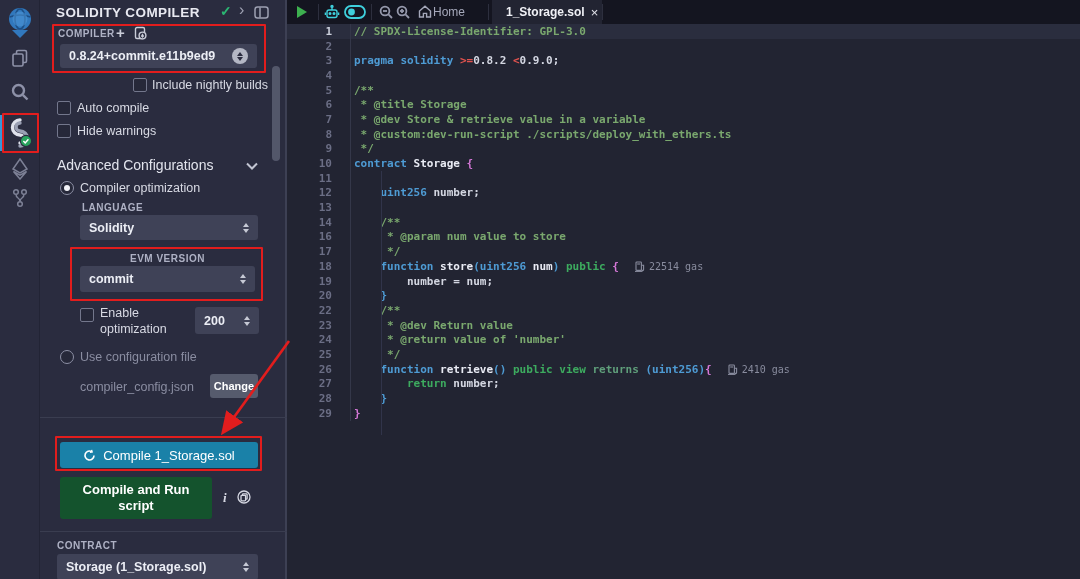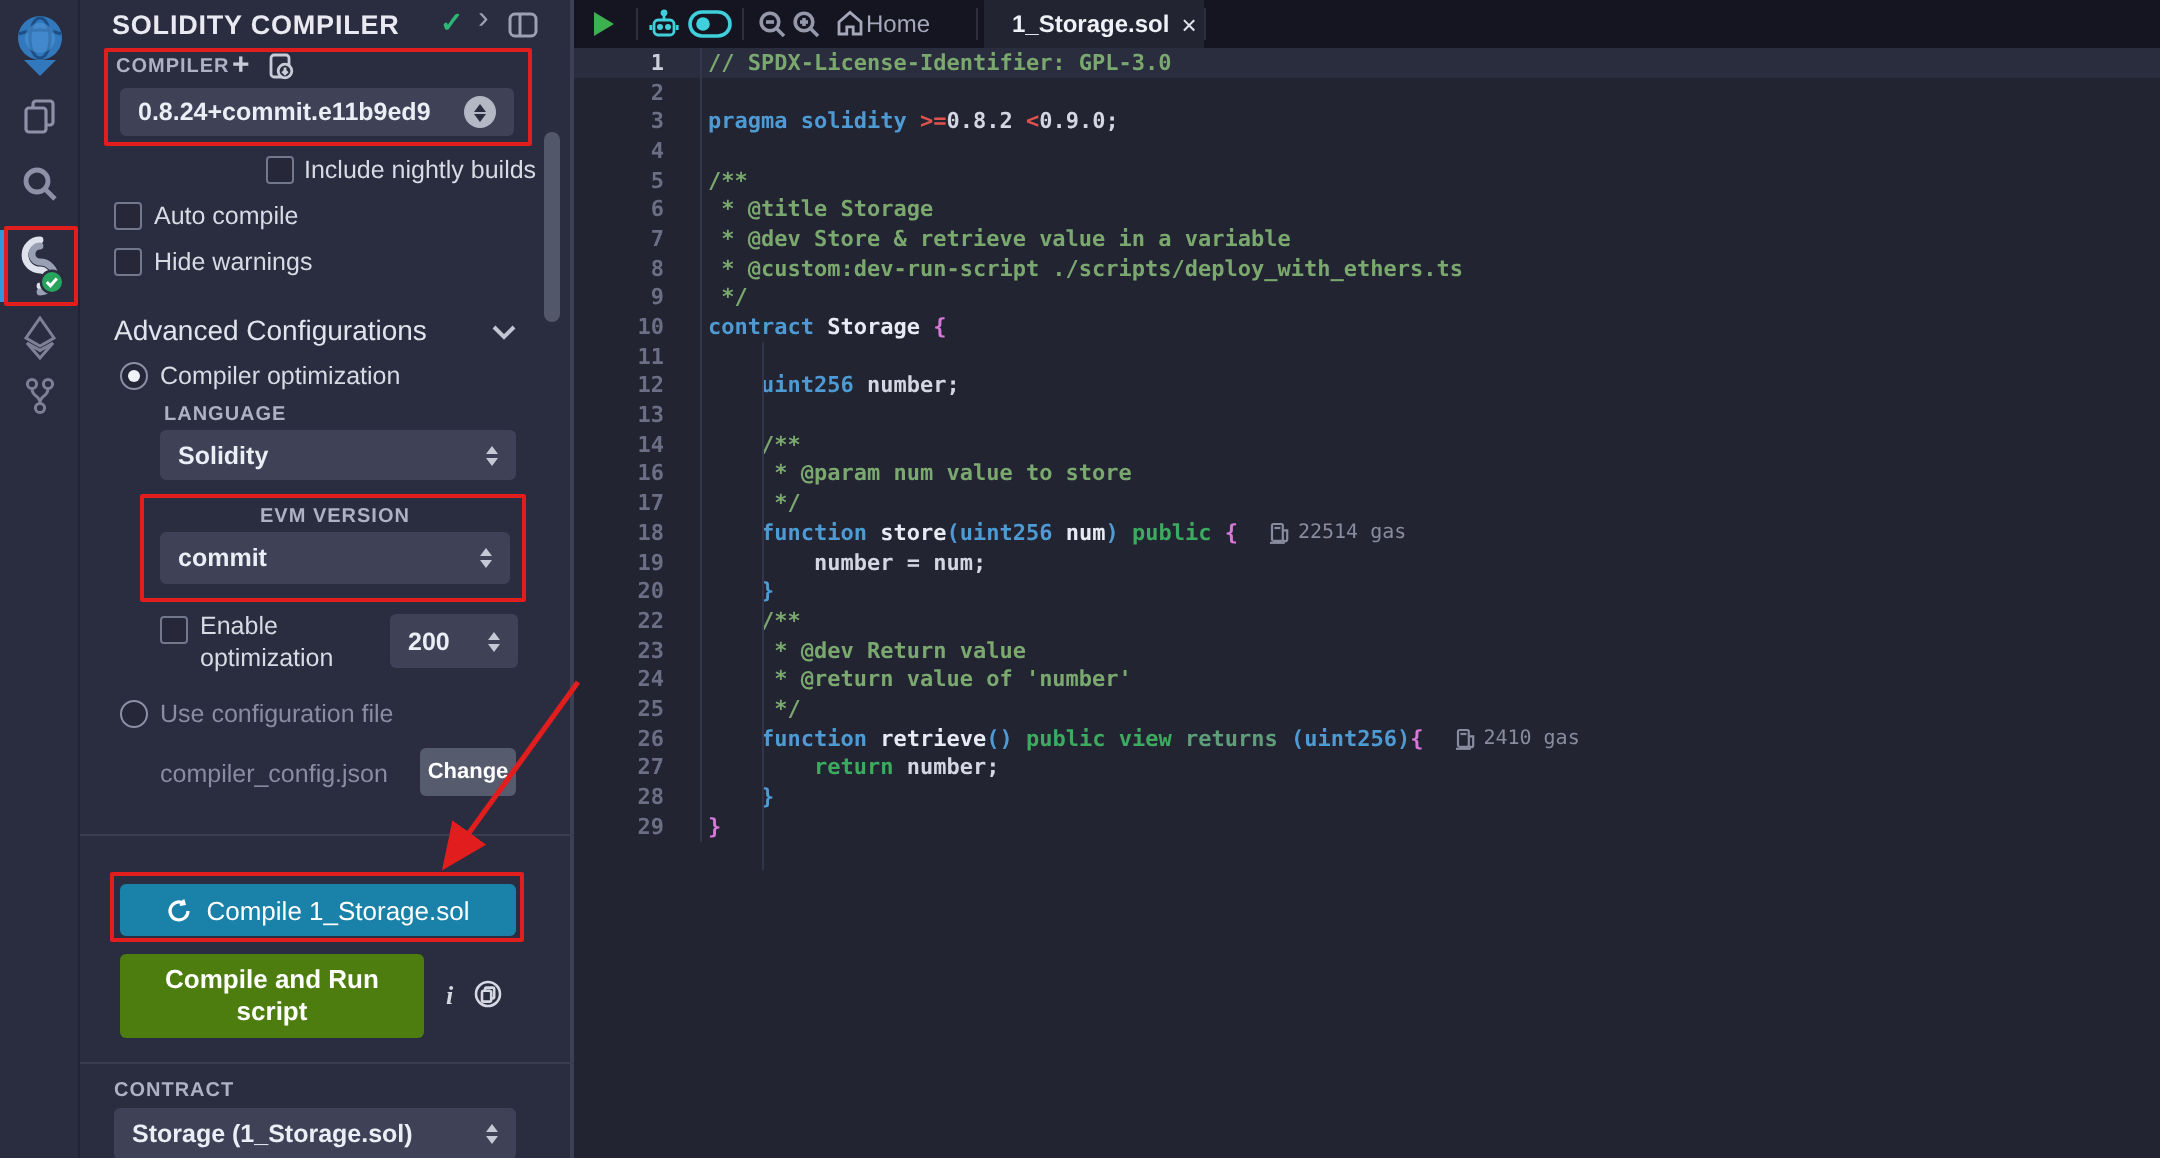--- a/index.html
+++ b/index.html
@@ -37,21 +37,21 @@
         border-radius:2px; cursor:pointer; }
   .radio { position:absolute; width:14px; height:14px; border:1px solid #8d90a5; border-radius:50%;
            background:#262839; cursor:pointer; }
   .radio.on::after { content:""; position:absolute; left:3px; top:3px; width:6px; height:6px;
                      border-radius:50%; background:#f2f3f8; }
   .hsep { position:absolute; left:0; width:247px; height:1px; background:#3a3d50; }
   .btn { position:absolute; border-radius:3px; color:#fff; display:flex; align-items:center;
          justify-content:center; cursor:pointer; border:none; }
   #compile-btn { left:20px; top:442px; width:198px; height:26px; background:#1a81a8;
                  font-size:13px; gap:7px; font-weight:500;}
-  #compile-run-btn { left:20px; top:477px; width:152px; height:42px; background:#4d7c0f;
+  #compile-run-btn { left:20px; top:477px; width:152px; height:42px; background:#14532d;
                      font-size:13px; font-weight:bold; text-align:center; line-height:16px; padding:0 20px; }
   #change-btn { left:170px; top:374px; width:48px; height:24px; background:#565b6d;
                 font-size:11px; font-weight:bold; }
   .muted { color:#8a8da1; }
   #panel-scrollbar { position:absolute; left:232px; top:66px; width:8px; height:95px;
                      background:#62667a; border-radius:4px; opacity:.75; cursor:grab; }
 
   
   #editor { position:absolute; left:287px; top:0; width:793px; height:579px; background:#222432; }
   #topbar { position:absolute; left:0; top:0; width:793px; height:24px; background:#141520; }

